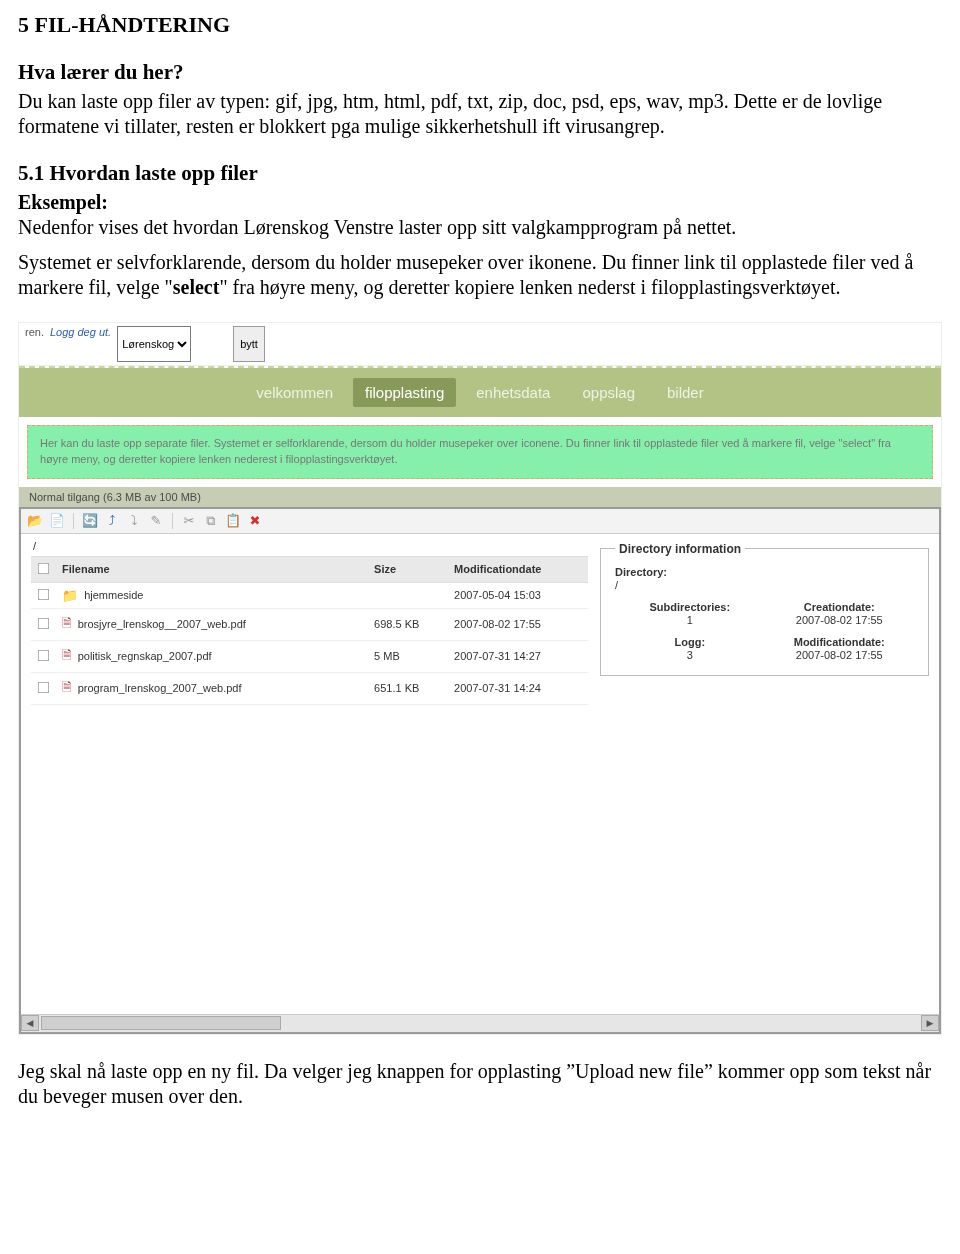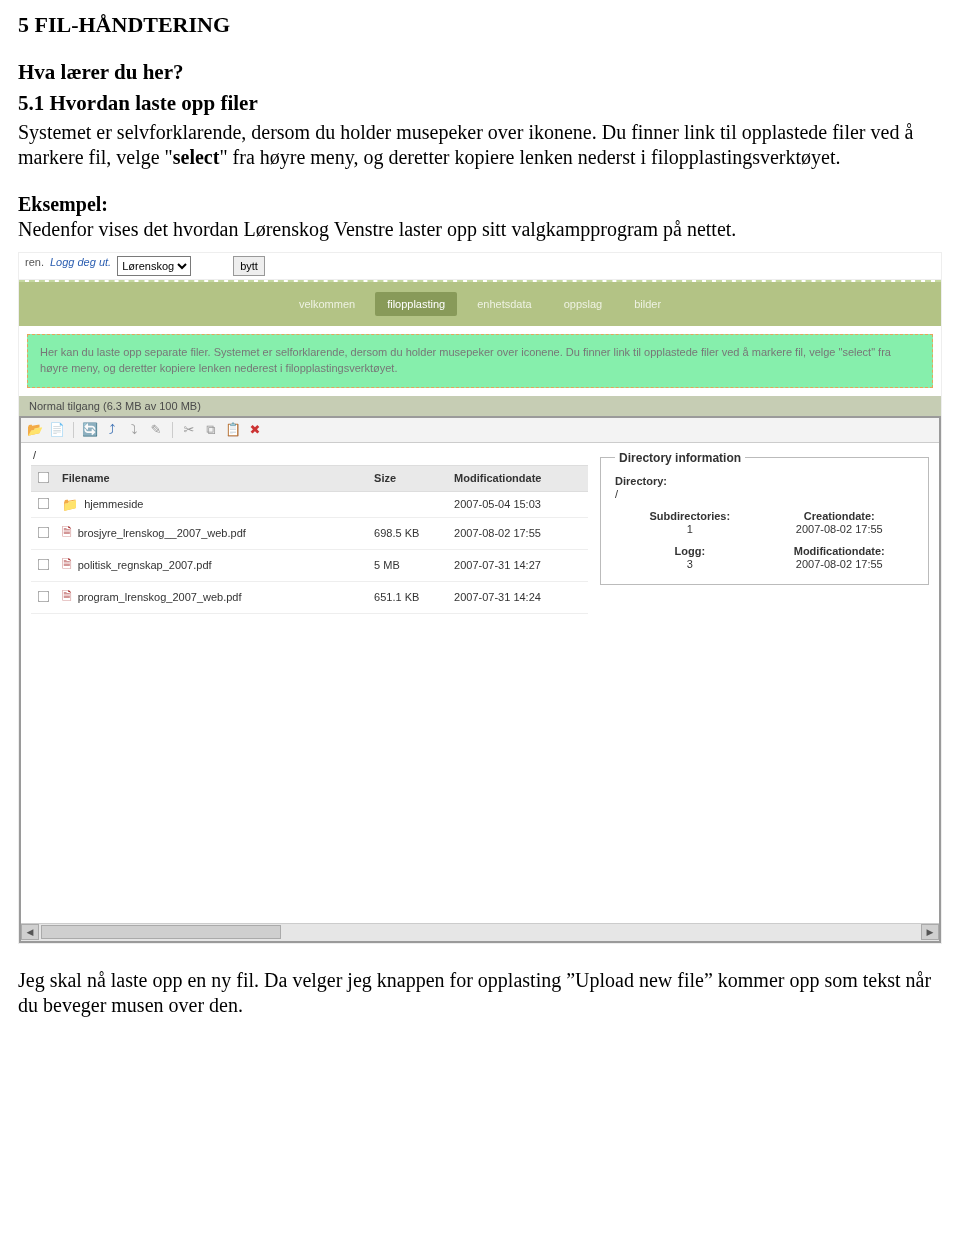--- a/index.html
+++ b/index.html
@@ -7,27 +7,27 @@
   .doc { padding: 12px 18px 28px 18px; }
   h2.section-title { font-size: 22px; font-weight: bold; margin-bottom: 22px; }
   h3.sub-title { font-size: 21px; font-weight: bold; margin-bottom: 4px; }
   p.body-text { font-size: 20px; line-height: 1.25; margin-bottom: 22px; }
   .bold-inline { font-weight: bold; }
 
   
   .app-shot { font-family: Verdana, Arial, sans-serif; font-size: 11px; color: #444; border: 1px solid #eee; margin: 6px 0 24px 0; }
   .app-top-strip { background: #fff; padding: 3px 6px; display: flex; gap: 6px; border-bottom: 1px solid #eee; color: #555; }
   .app-top-strip a.link { color: #2a5db0; text-decoration: none; font-style: italic; }
-  .app-top-strip select { font-size: 11px; border: 1px solid #7a7a7a; background: #fff; height: 20px; }
+  .app-top-strip select { font-size: 11px; border: 1px solid #7a7a7a; background: #fff; height: 36px; }
   .app-top-strip button { font-size: 11px; border: 1px solid #999; background: #eee; padding: 1px 6px; margin-left: 36px; }
   .app-dashed { border-bottom: 2px dashed #c5d89f; }
 
   .greenbar { background: #b3c385; padding: 10px 0 10px 0; }
   .tabs { display: flex; gap: 8px; justify-content: center; }
-  .tab { color: #fff; font-size: 11px; padding: 6px 12px; border-radius: 2px; }
+  .tab { color: #fff; font-size: 15px; padding: 6px 12px; border-radius: 2px; }
   .tab.inactive { background: transparent; color: #eef2e2; }
   .tab.active { background: #889a59; }
 
   .info-box { border: 1px dashed #e7a35a; background: #86efac; margin: 8px; padding: 10px 12px; color: #777; font-size: 11px; line-height: 1.45; }
 
   .quota-line { background: #c6cdb4; color: #4a4a4a; padding: 4px 10px; font-size: 11px; }
 
   .fm-frame { border: 2px solid #9a9a9a; margin: 0; background: #fff; }
   .toolbar { background: #f3f3f3; border-bottom: 1px solid #ccc; padding: 4px 6px; display: flex; align-items: center; gap: 6px; }
   .tb-sep { width: 1px; height: 16px; background: #ccc; display: inline-block; margin: 0 2px; }
@@ -67,29 +67,30 @@
 
   p.after-text { font-size: 20px; line-height: 1.25; margin-top: 22px; }
 </style>
 </head>
 <body>
 
 <div class="doc">
   <h2 class="section-title">5 FIL-HÅNDTERING</h2>
 
   <h3 class="sub-title">Hva lærer du her?</h3>
+  <p class="body-text">Du kan laste opp filer av typen: gif, jpg, htm, html, pdf, txt, zip, doc, psd, eps, wav, mp3. Dette er de lovlige formatene vi tillater, resten er blokkert pga mulige sikkerhetshull ift virusangrep.</p>
 
   <h3 class="sub-title" style="margin-top:6px;">5.1 Hvordan laste opp filer</h3>
-  <p class="body-text">
-    <span>Systemet er selvforklarende, dersom du holder musepeker over ikonene. Du finner link til opplastede filer ved å markere fil, velge "</span><span class="bold-inline">select</span><span>" fra høyre meny, og deretter kopiere lenken nederst i filopplastingsverktøyet.</span>
-  </p>
-
   <p class="body-text" style="margin-bottom:10px;">
     <span class="bold-inline">Eksempel:</span><br>
     <span>Nedenfor vises det hvordan Lørenskog Venstre laster opp sitt valgkampprogram på nettet.</span>
+  </p>
+
+  <p class="body-text">
+    <span>Systemet er selvforklarende, dersom du holder musepeker over ikonene. Du finner link til opplastede filer ved å markere fil, velge "</span><span class="bold-inline">select</span><span>" fra høyre meny, og deretter kopiere lenken nederst i filopplastingsverktøyet.</span>
   </p>
 
   <div class="app-shot">
     <div class="app-top-strip">
       <span>ren.</span>
       <a href="#" class="link">Logg deg ut.</a>
       <select>
         <option>Lørenskog</option>
       </select>
       <button>bytt</button>

